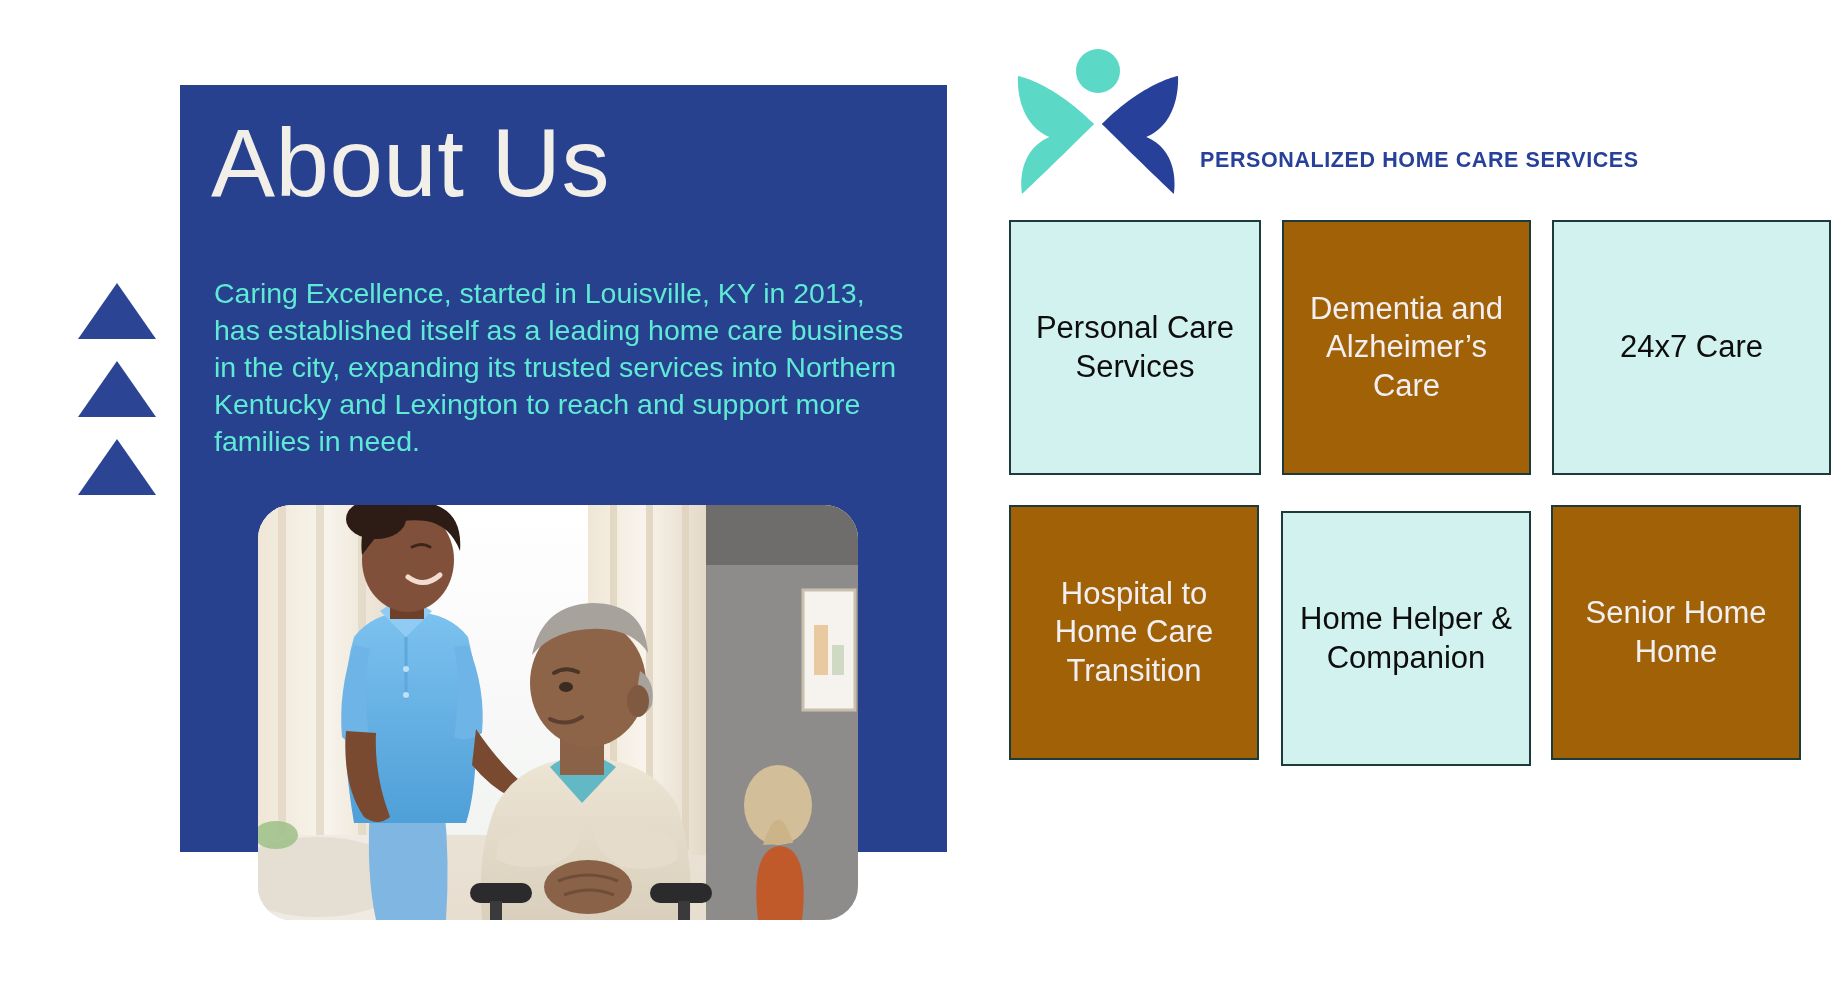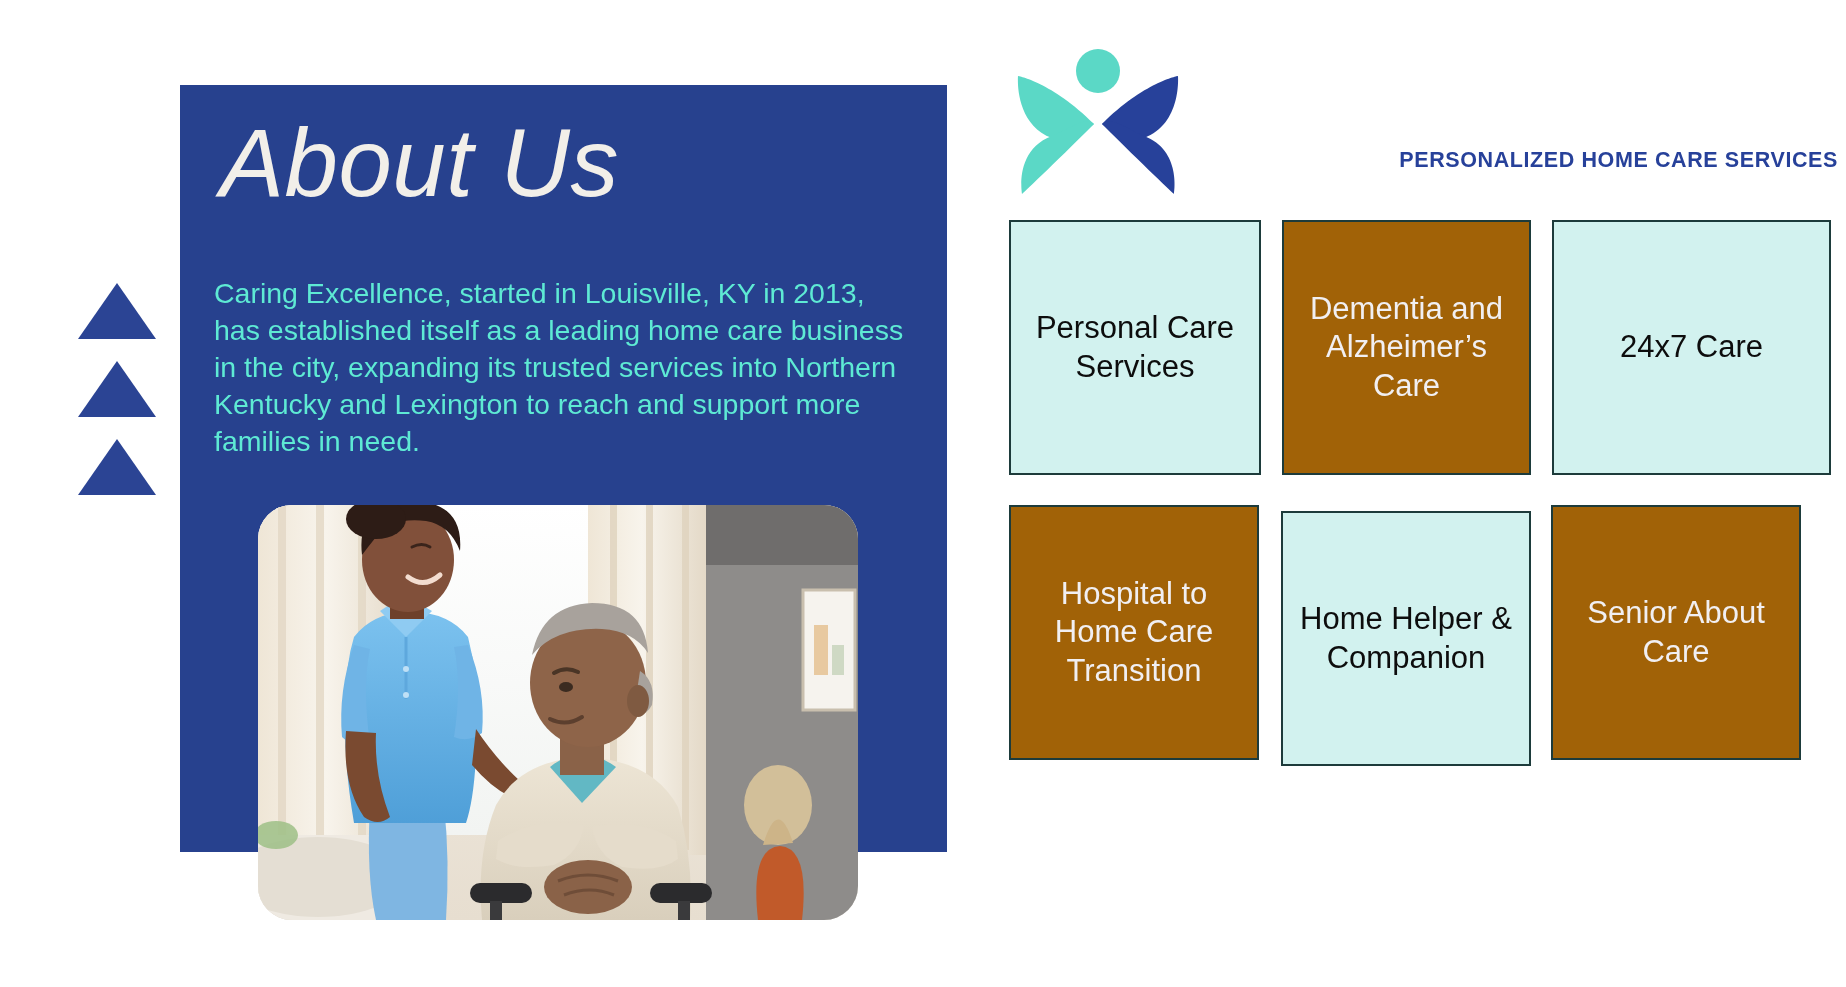--- a/index.html
+++ b/index.html
@@ -37,29 +37,28 @@
   .about-panel {
     position: absolute;
     left: 180px;
     top: 85px;
     width: 767px;
     height: 767px;
     background: #27418e;
   }
   .about-title {
     position: absolute;
-    left: 40px;
+    left: 31px;
     top: 28px;
     color: #f2efe9;
     font-size: 96px;
     font-weight: 400;
     letter-spacing: 0.5px;
     line-height: 1.05;
     white-space: nowrap;
-    font-style: italic;
   }
   .about-body {
     position: absolute;
     left: 34px;
     top: 190px;
     width: 690px;
     color: #5eead4;
     font-size: 28.5px;
     font-weight: 400;
     line-height: 1.30;
@@ -100,24 +99,24 @@
     top: 20px;
     color: #27419a;
     font-size: 80px;
     font-weight: 400;
     letter-spacing: -0.5px;
     line-height: 1;
     white-space: nowrap;
   }
   .tagline {
     position: absolute;
-    left: 206px;
+    left: 188px;
     top: 110px;
     width: 620px;
-    text-align: right;
+    text-align: left;
     color: #27419a;
     font-size: 21.5px;
     font-weight: 700;
     letter-spacing: 0.6px;
     white-space: nowrap;
   }
 
   
   .tiles {
     position: absolute;
@@ -288,14 +287,14 @@
   </div>
   <div class="tagline">PERSONALIZED HOME CARE SERVICES</div>
 </div>
 
 <div class="tiles">
   <div class="tile mint t1">Personal Care Services</div>
   <div class="tile navy t2">Dementia and Alzheimer’s Care</div>
   <div class="tile mint t3">24x7 Care</div>
   <div class="tile navy t4">Hospital to Home Care Transition</div>
   <div class="tile mint t5">Home Helper &amp; Companion</div>
-  <div class="tile navy t6">Senior About Care</div>
+  <div class="tile navy t6">Senior Home Home</div>
 </div>
 
 </body></html>

